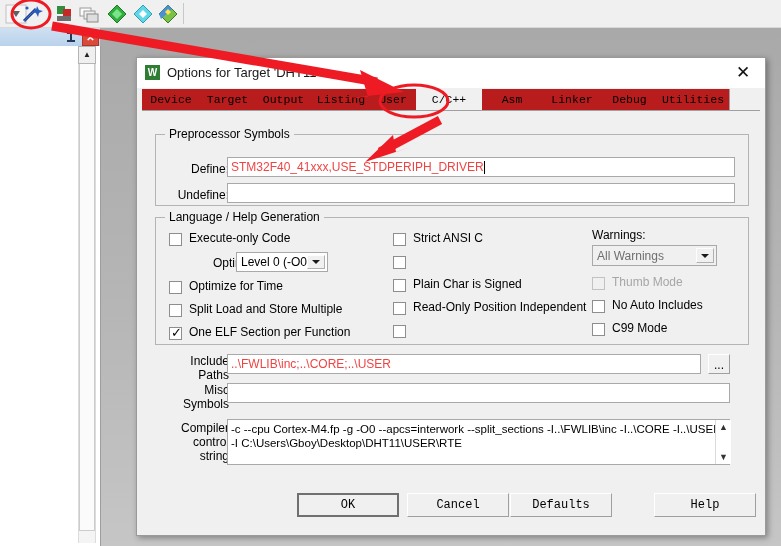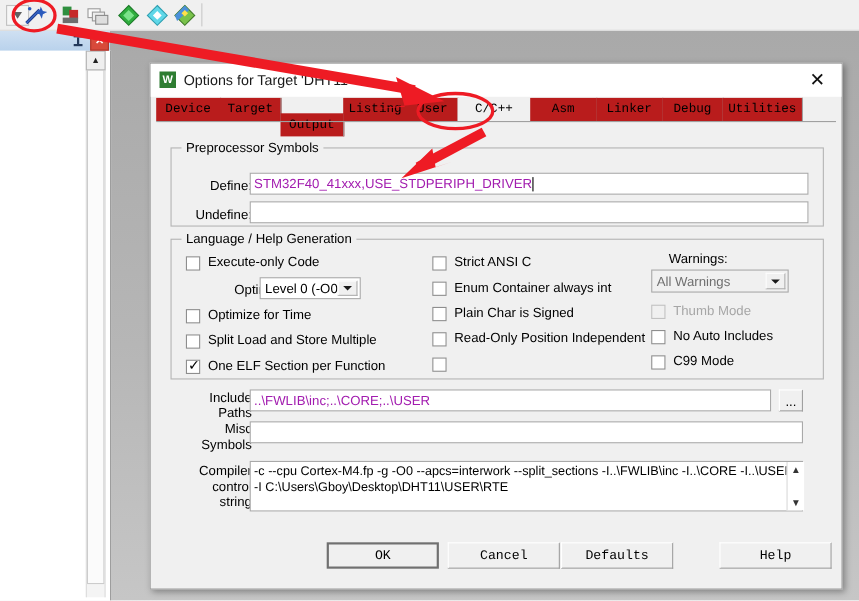--- a/index.html
+++ b/index.html
@@ -104,21 +104,21 @@
     position:absolute;background:#f0f0f0;padding:0 4px;
     font-size:12px;color:#000;top:-8px;left:9px;white-space:nowrap;
   }
 
   .lbl{position:absolute;font-size:12px;color:#000;white-space:nowrap;}
   .lbl-r{position:absolute;font-size:12px;color:#000;text-align:right;white-space:nowrap;}
   .lbl-dim{color:#a6a6a6;}
 
   .textbox{
     position:absolute;background:#fff;border:1px solid #a9a9a9;
-    font-size:12px;color:#a21caf;
+    font-size:12px;color:#ef4444;
     padding:2px 3px;box-sizing:border-box;overflow:hidden;white-space:nowrap;
     display:flex;align-items:center;
   }
   .caret{display:inline-block;width:1px;height:13px;background:#000;margin-left:0px;}
 
   
   .cb{position:absolute;width:13px;height:13px;background:#fff;border:1px solid #8e8e8e;box-sizing:border-box;}
   .cb.dim{background:#f0f0f0;border-color:#c2c2c2;}
   .cb .tick{
     position:absolute;left:1px;top:-2px;font-size:13px;line-height:13px;color:#000;
@@ -249,21 +249,21 @@
 
   <div id="dialog-titlebar">
     <div id="dialog-app-icon">W</div>
     <div id="dialog-title">Options for Target 'DHT11'</div>
     <div id="dialog-close-button">✕</div>
   </div>
 
   <div id="tabstrip">
     <div class="tab" style="left:0px;width:58px;">Device</div>
     <div class="tab" style="left:58px;width:55px;">Target</div>
-    <div class="tab" style="left:113px;width:57px;margin-top:14px;">Output</div>
+    <div class="tab" style="left:113px;width:57px;">Output</div>
     <div class="tab" style="left:170px;width:58px;">Listing</div>
     <div class="tab" style="left:228px;width:46px;">User</div>
     <div class="tab active" style="left:274px;width:66px;">C/C++</div>
     <div class="tab" style="left:340px;width:60px;">Asm</div>
     <div class="tab" style="left:400px;width:60px;">Linker</div>
     <div class="tab" style="left:460px;width:55px;">Debug</div>
     <div class="tab" style="left:515px;width:72px;">Utilities</div>
   </div>
   <div id="tabstrip-underline"></div>
 
@@ -303,31 +303,30 @@
 
   <div class="cb" style="left:32px;top:269px;">
     <span class="tick">✓</span>
   </div>
   <div class="lbl" style="left:52px;top:267px;">One ELF Section per Function</div>
 
   <div class="cb" style="left:256px;top:175px;"></div>
   <div class="lbl" style="left:276px;top:173px;">Strict ANSI C</div>
 
   <div class="cb" style="left:256px;top:198px;"></div>
-  <div class="lbl" style="left:276px;top:196px;">Enum Container always int</div>
 
   <div class="cb" style="left:256px;top:221px;"></div>
   <div class="lbl" style="left:276px;top:219px;">Plain Char is Signed</div>
 
   <div class="cb" style="left:256px;top:244px;"></div>
   <div class="lbl" style="left:276px;top:242px;">Read-Only Position Independent</div>
 
   <div class="cb" style="left:256px;top:267px;"></div>
 
-  <div class="lbl" style="left:455px;top:170px;margin-left:16px;">Warnings:</div>
+  <div class="lbl" style="left:455px;top:170px;">Warnings:</div>
   <div class="combo dim" style="left:455px;top:187px;width:125px;height:21px;">
     <span>All Warnings</span>
     <span class="combo-arrow">
         <i></i>
       </span>
   </div>
 
   <div class="cb dim" style="left:455px;top:219px;"></div>
   <div class="lbl lbl-dim" style="left:475px;top:217px;">Thumb Mode</div>
 

